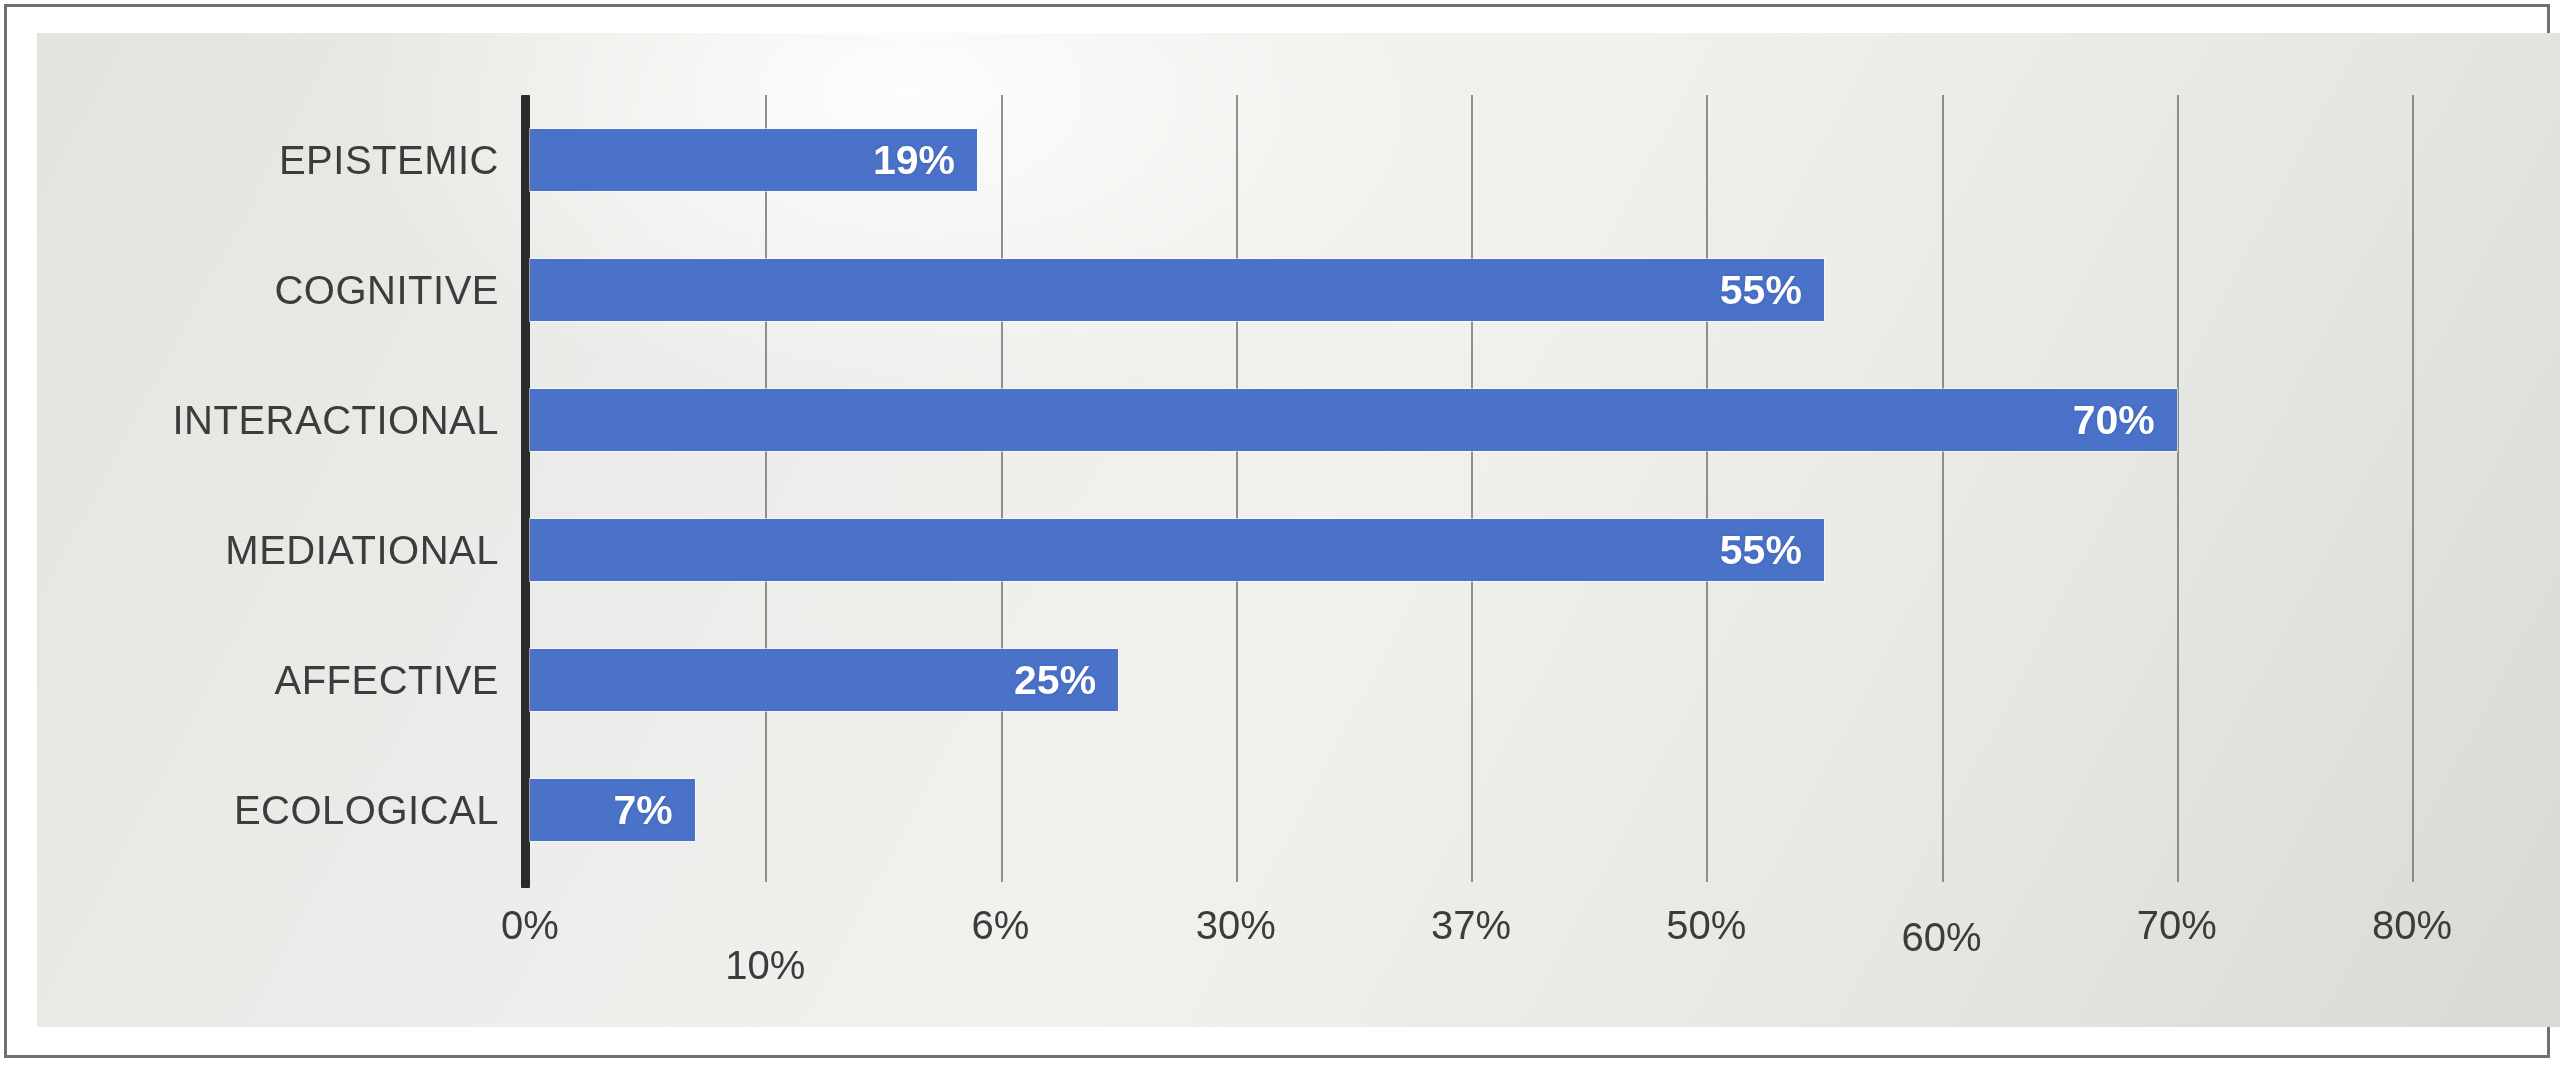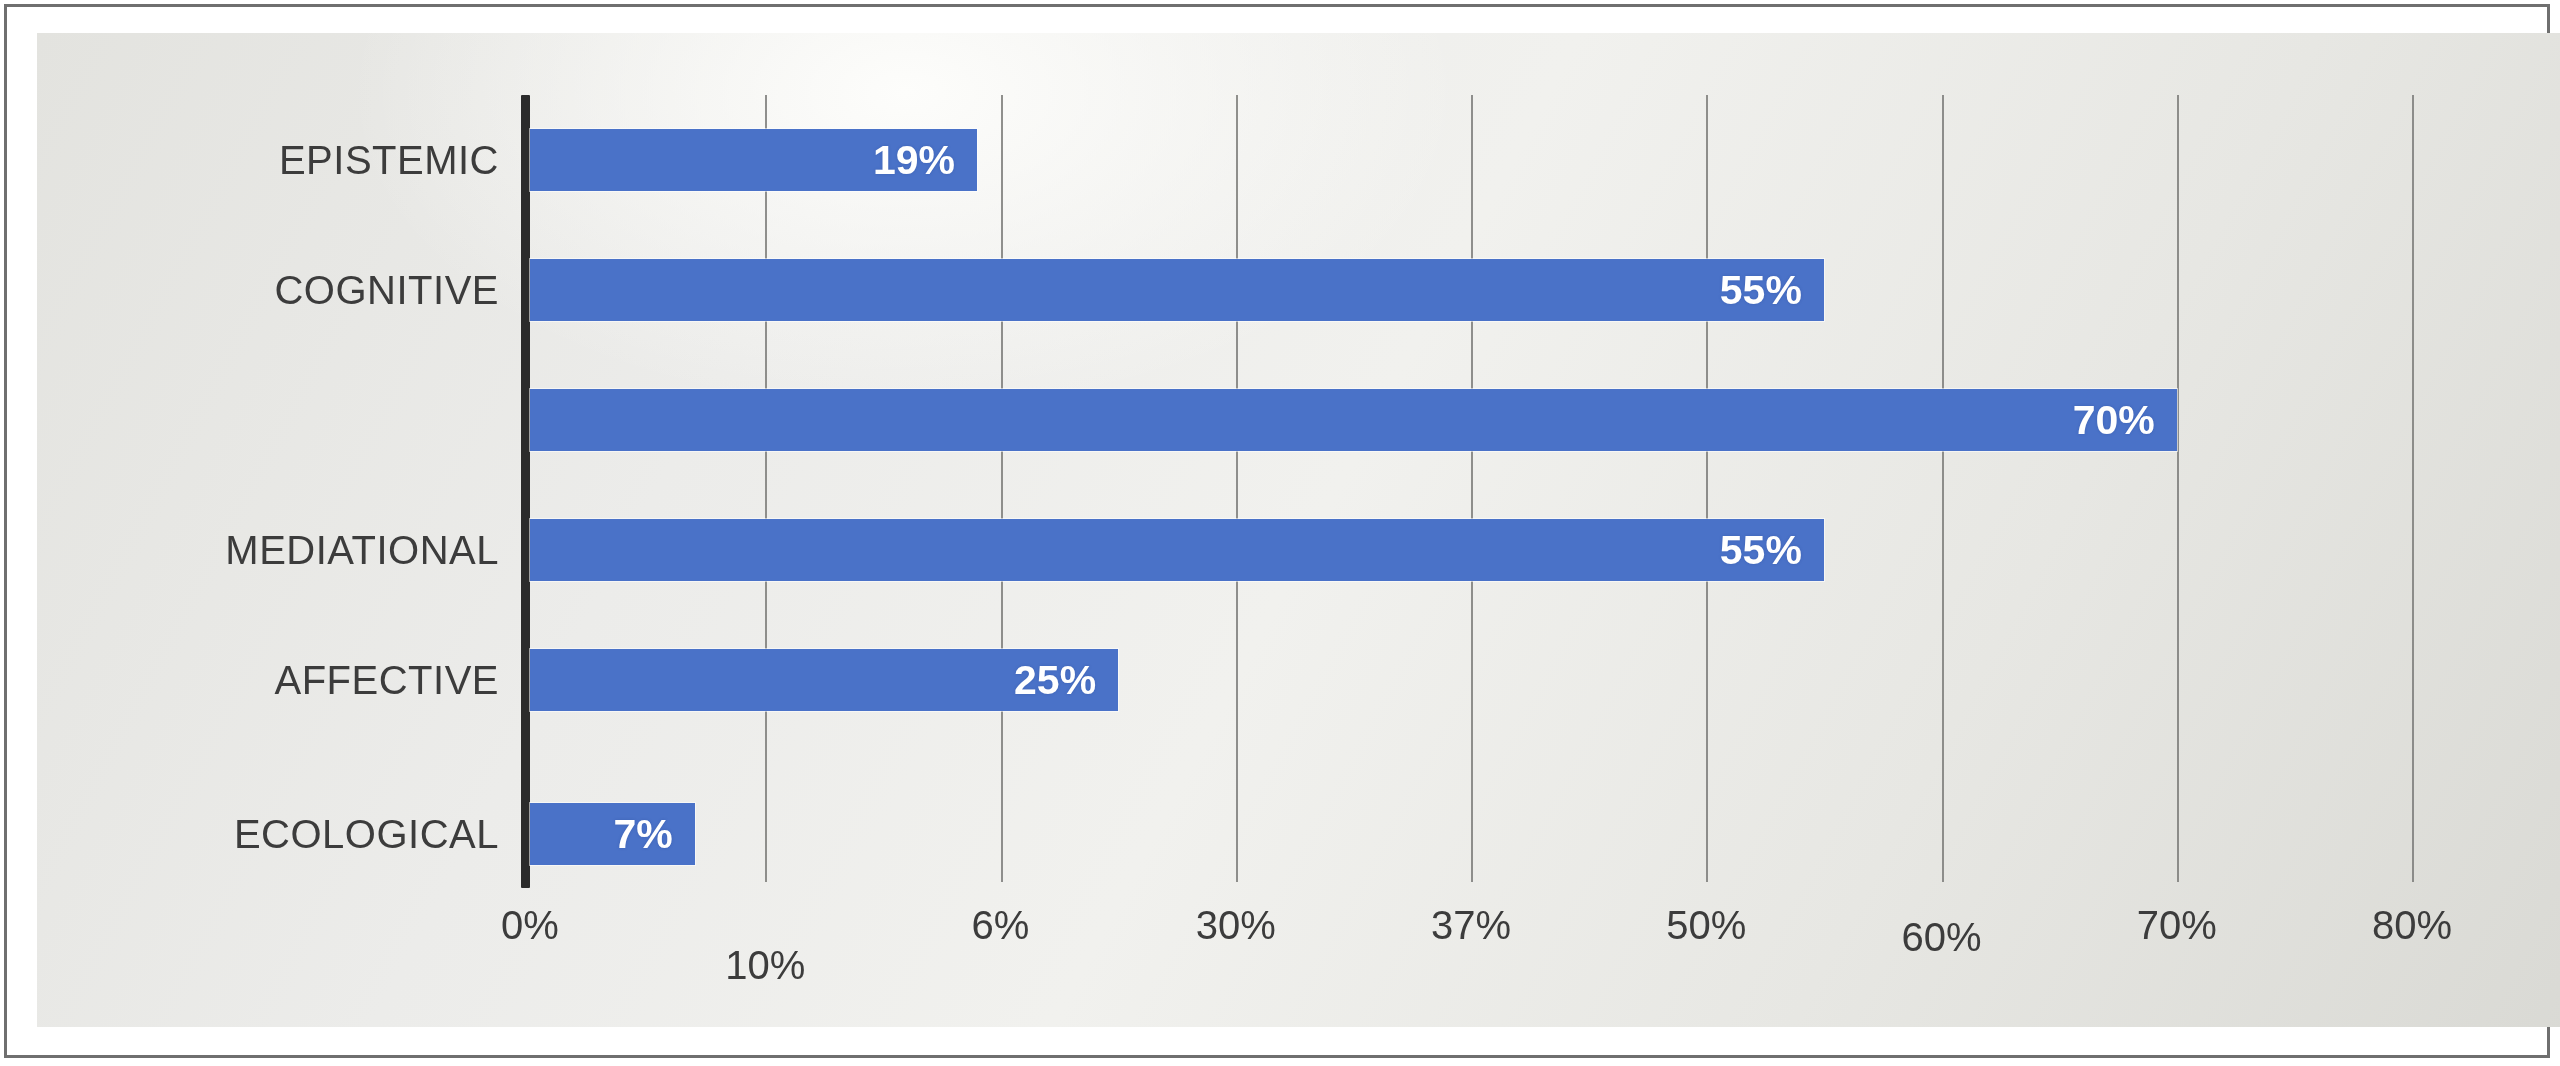--- a/index.html
+++ b/index.html
@@ -135,37 +135,38 @@
             <span class="bar-value">19%</span>
           </div>
         </div>
         <div class="row" style="top: 192px;">
           <div class="cat-label">COGNITIVE</div>
           <div class="bar" style="width: 1293.88px; background: rgb(74, 114, 200);">
             <span class="bar-value">55%</span>
           </div>
         </div>
         <div class="row" style="top: 322px;">
+          <div class="cat-label">INTERACTIONAL</div>
           <div class="bar" style="width: 1646.75px; background: rgb(74, 114, 200);">
             <span class="bar-value">70%</span>
           </div>
         </div>
         <div class="row" style="top: 452px;">
           <div class="cat-label">MEDIATIONAL</div>
           <div class="bar" style="width: 1293.88px; background: rgb(74, 114, 200);">
             <span class="bar-value">55%</span>
           </div>
         </div>
         <div class="row" style="top: 582px;">
           <div class="cat-label">AFFECTIVE</div>
           <div class="bar" style="width: 588.125px; background: rgb(74, 114, 200);">
             <span class="bar-value">25%</span>
           </div>
         </div>
-        <div class="row" style="top: 736px; padding-left: 20px;">
+        <div class="row" style="top: 712px; padding-left: 20px;">
           <div class="cat-label">ECOLOGICAL</div>
           <div class="bar" style="width: 164.675px; background: rgb(74, 114, 200);">
             <span class="bar-value">7%</span>
           </div>
         </div>
       </div>
 
     <div id="ticks">
         <div class="tick-label" style="left: 493px;">0%</div>
         <div class="tick-label" style="left: 728.25px; margin-top: 40px;">10%</div>

